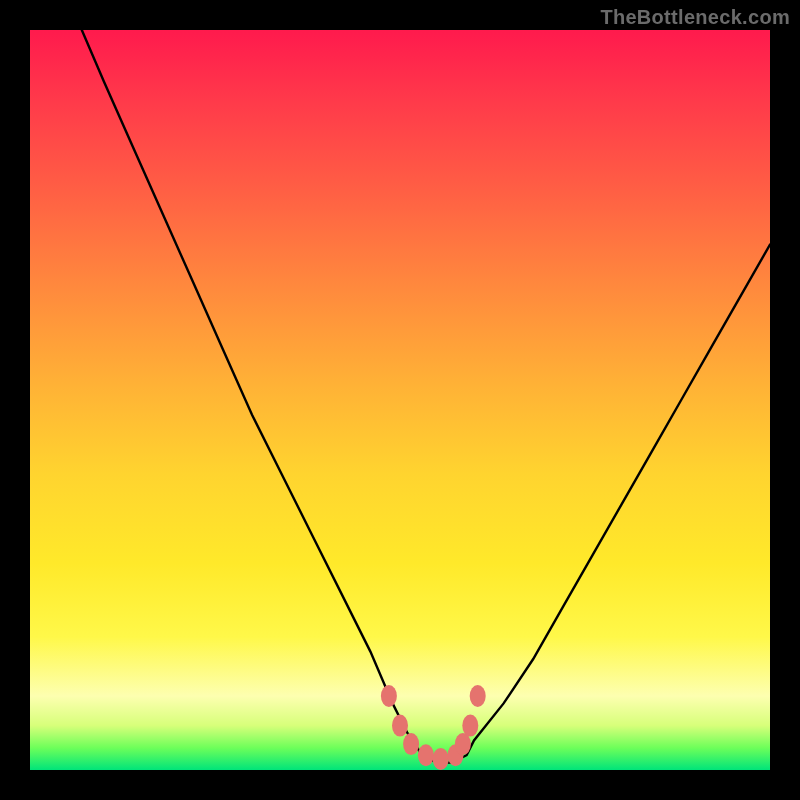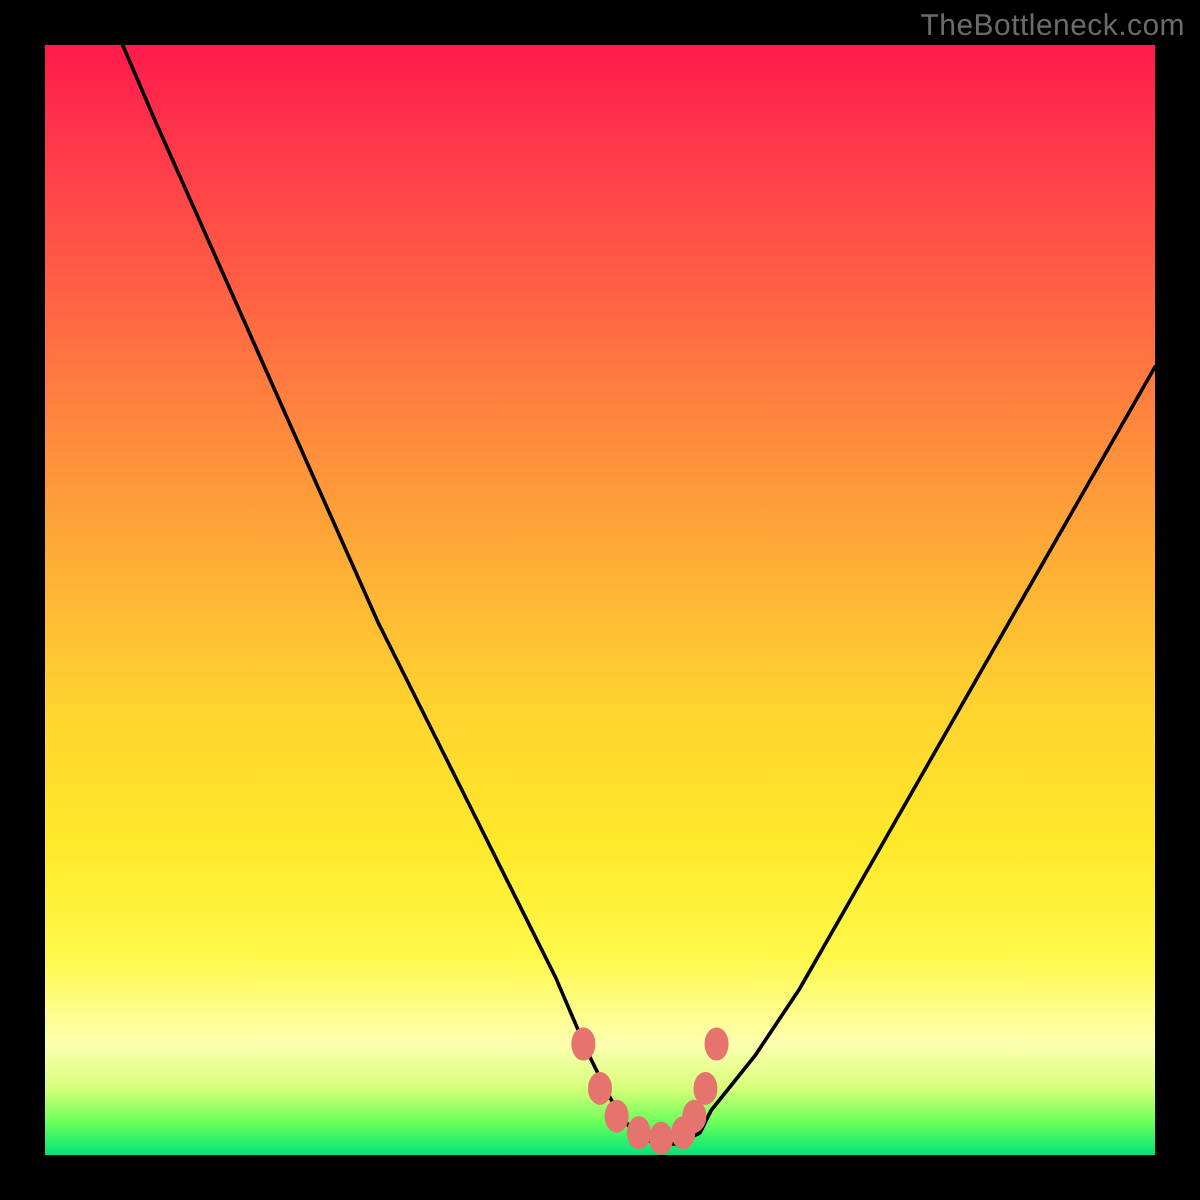--- a/index.html
+++ b/index.html
@@ -38,21 +38,21 @@
       #6dff5a 97%,
       #00e47a 100%
     );
   }
   .watermark {
     position: absolute;
     top: 6px;
     right: 10px;
     color: #6b6b6b;
     font-size: 20px;
-    font-weight: 400;
+    font-weight: 700;
     letter-spacing: 0.3px;
     z-index: 10;
   }
   svg.curve {
     position: absolute;
     left: 0;
     top: 0;
     width: 740px;
     height: 740px;
     z-index: 5;

